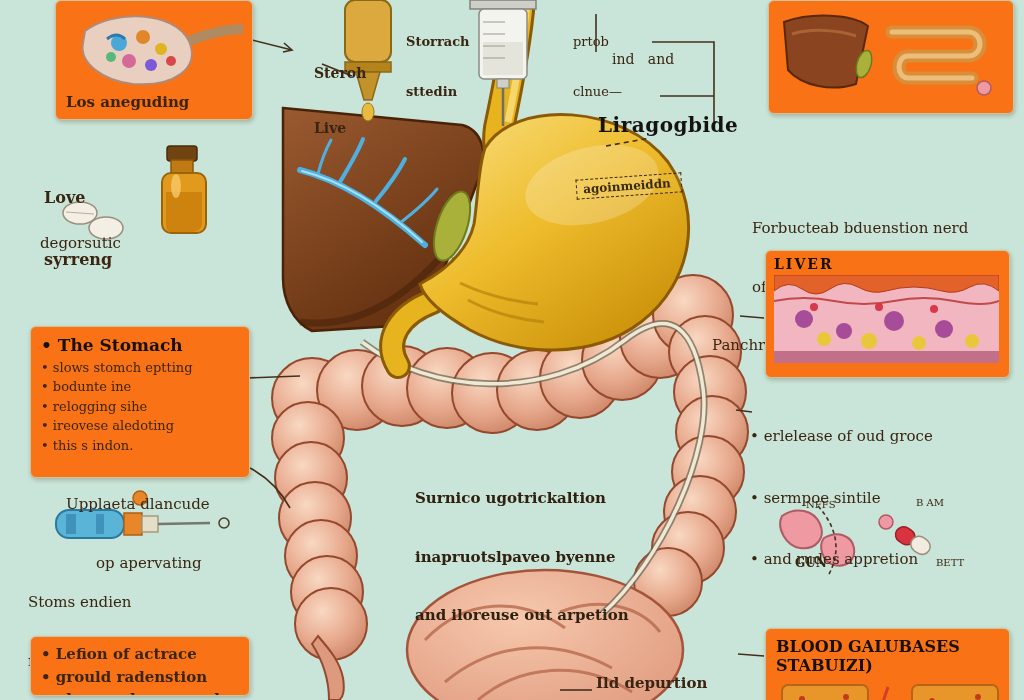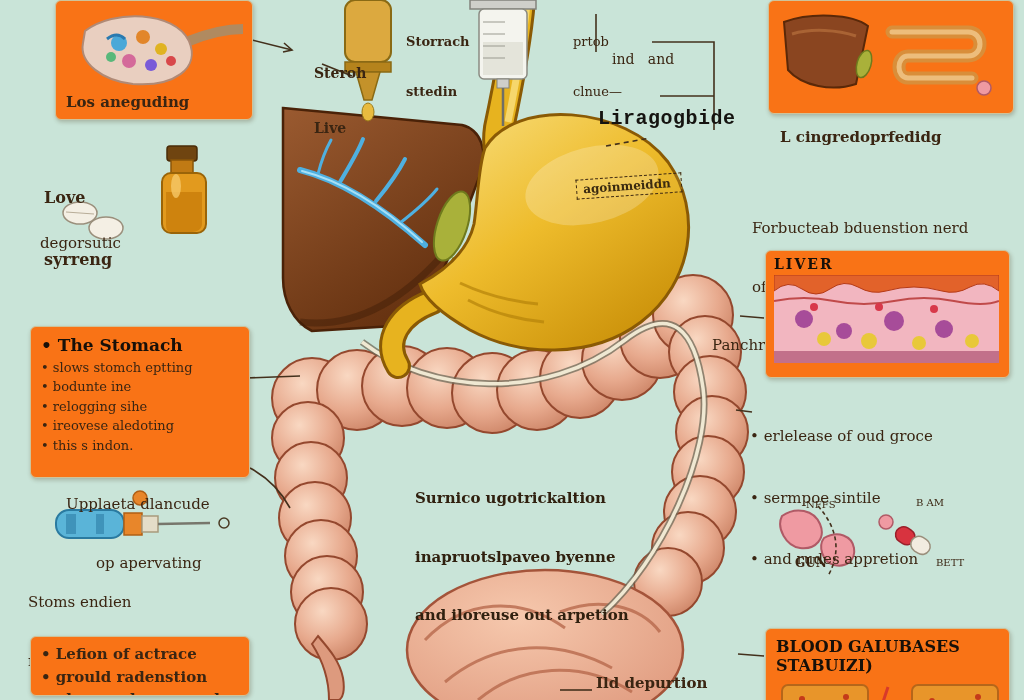--- a/index.html
+++ b/index.html
@@ -219,36 +219,35 @@
   <div class="box" style="left:768px;top:0;width:244px;height:112px;">
     <svg width="238" height="106" style="position:absolute;left:3px;top:3px">
       <path d="M12,18 C40,8 80,10 96,22 L84,80 C60,88 30,82 16,66 Z" fill="#8a4520" stroke="#5a2808" stroke-width="2"></path>
       <path d="M20,30 C40,24 66,26 84,32" stroke="#b06a3a" stroke-width="3" fill="none" opacity="0.8"></path>
       <ellipse cx="92" cy="60" rx="7" ry="14" transform="rotate(16 92 60)" fill="#a9b13a" stroke="#6f7a1d" stroke-width="1.5"></ellipse>
       <path d="M120,28 H196 C212,28 212,52 196,52 H136 C124,52 124,74 136,74 H200" stroke="#d98e3a" stroke-width="13" fill="none" stroke-linecap="round"></path>
       <path d="M120,28 H196 C212,28 212,52 196,52 H136 C124,52 124,74 136,74 H200" stroke="#edbd7c" stroke-width="5" fill="none" stroke-linecap="round"></path>
       <circle cx="212" cy="84" r="7" fill="#ef9aa2" stroke="#b05a66" stroke-width="1.5"></circle>
     </svg>
   </div>
-  <div class="t" style="left:780px;top:128px;font-size:15px;font-weight:bold;">L cingredoprfedidg</div>
 
   <div class="t" style="left:288px;top:28px;font-size:14px;font-weight:bold;margin-left:26px;">
     <span>Steroh</span>
     <span>Live</span>
   </div>
   <div class="t" style="left:406px;top:0;font-size:13px;font-weight:bold;">
     <span>Storrach</span>
     <span>sttedin</span>
   </div>
   <div class="t" style="left:573px;top:0;font-size:13px;">
     <span>prtob</span>
     <span>clnue—</span>
   </div>
   <div class="t" style="left:612px;top:50px;font-size:14px;">ind   and</div>
-  <div class="t" style="left:598px;top:106px;font-size:20px;font-weight:800;color:#151310;letter-spacing:0.5px;font-family:Liberation Mono, monospace;">Liragogbide</div>
+  <div class="t" style="left:598px;top:112px;font-size:20px;font-weight:800;color:#151310;letter-spacing:0.5px;">Liragogbide</div>
 
   <div class="t" style="left:44px;top:146px;font-size:16px;font-weight:bold;">
     <span>Love</span>
     <span>syrreng</span>
   </div>
   <div class="t" style="left:40px;top:234px;font-size:15px;">degorsutic</div>
 
   <div class="box" style="left:30px;top:282px;width:220px;height:152px;padding:7px 10px;box-sizing:border-box;margin-top:44px;">
     <div class="title-bl">The Stomach</div>
     <div class="bl" style="font-size:13px;">slows stomch eptting</div>

